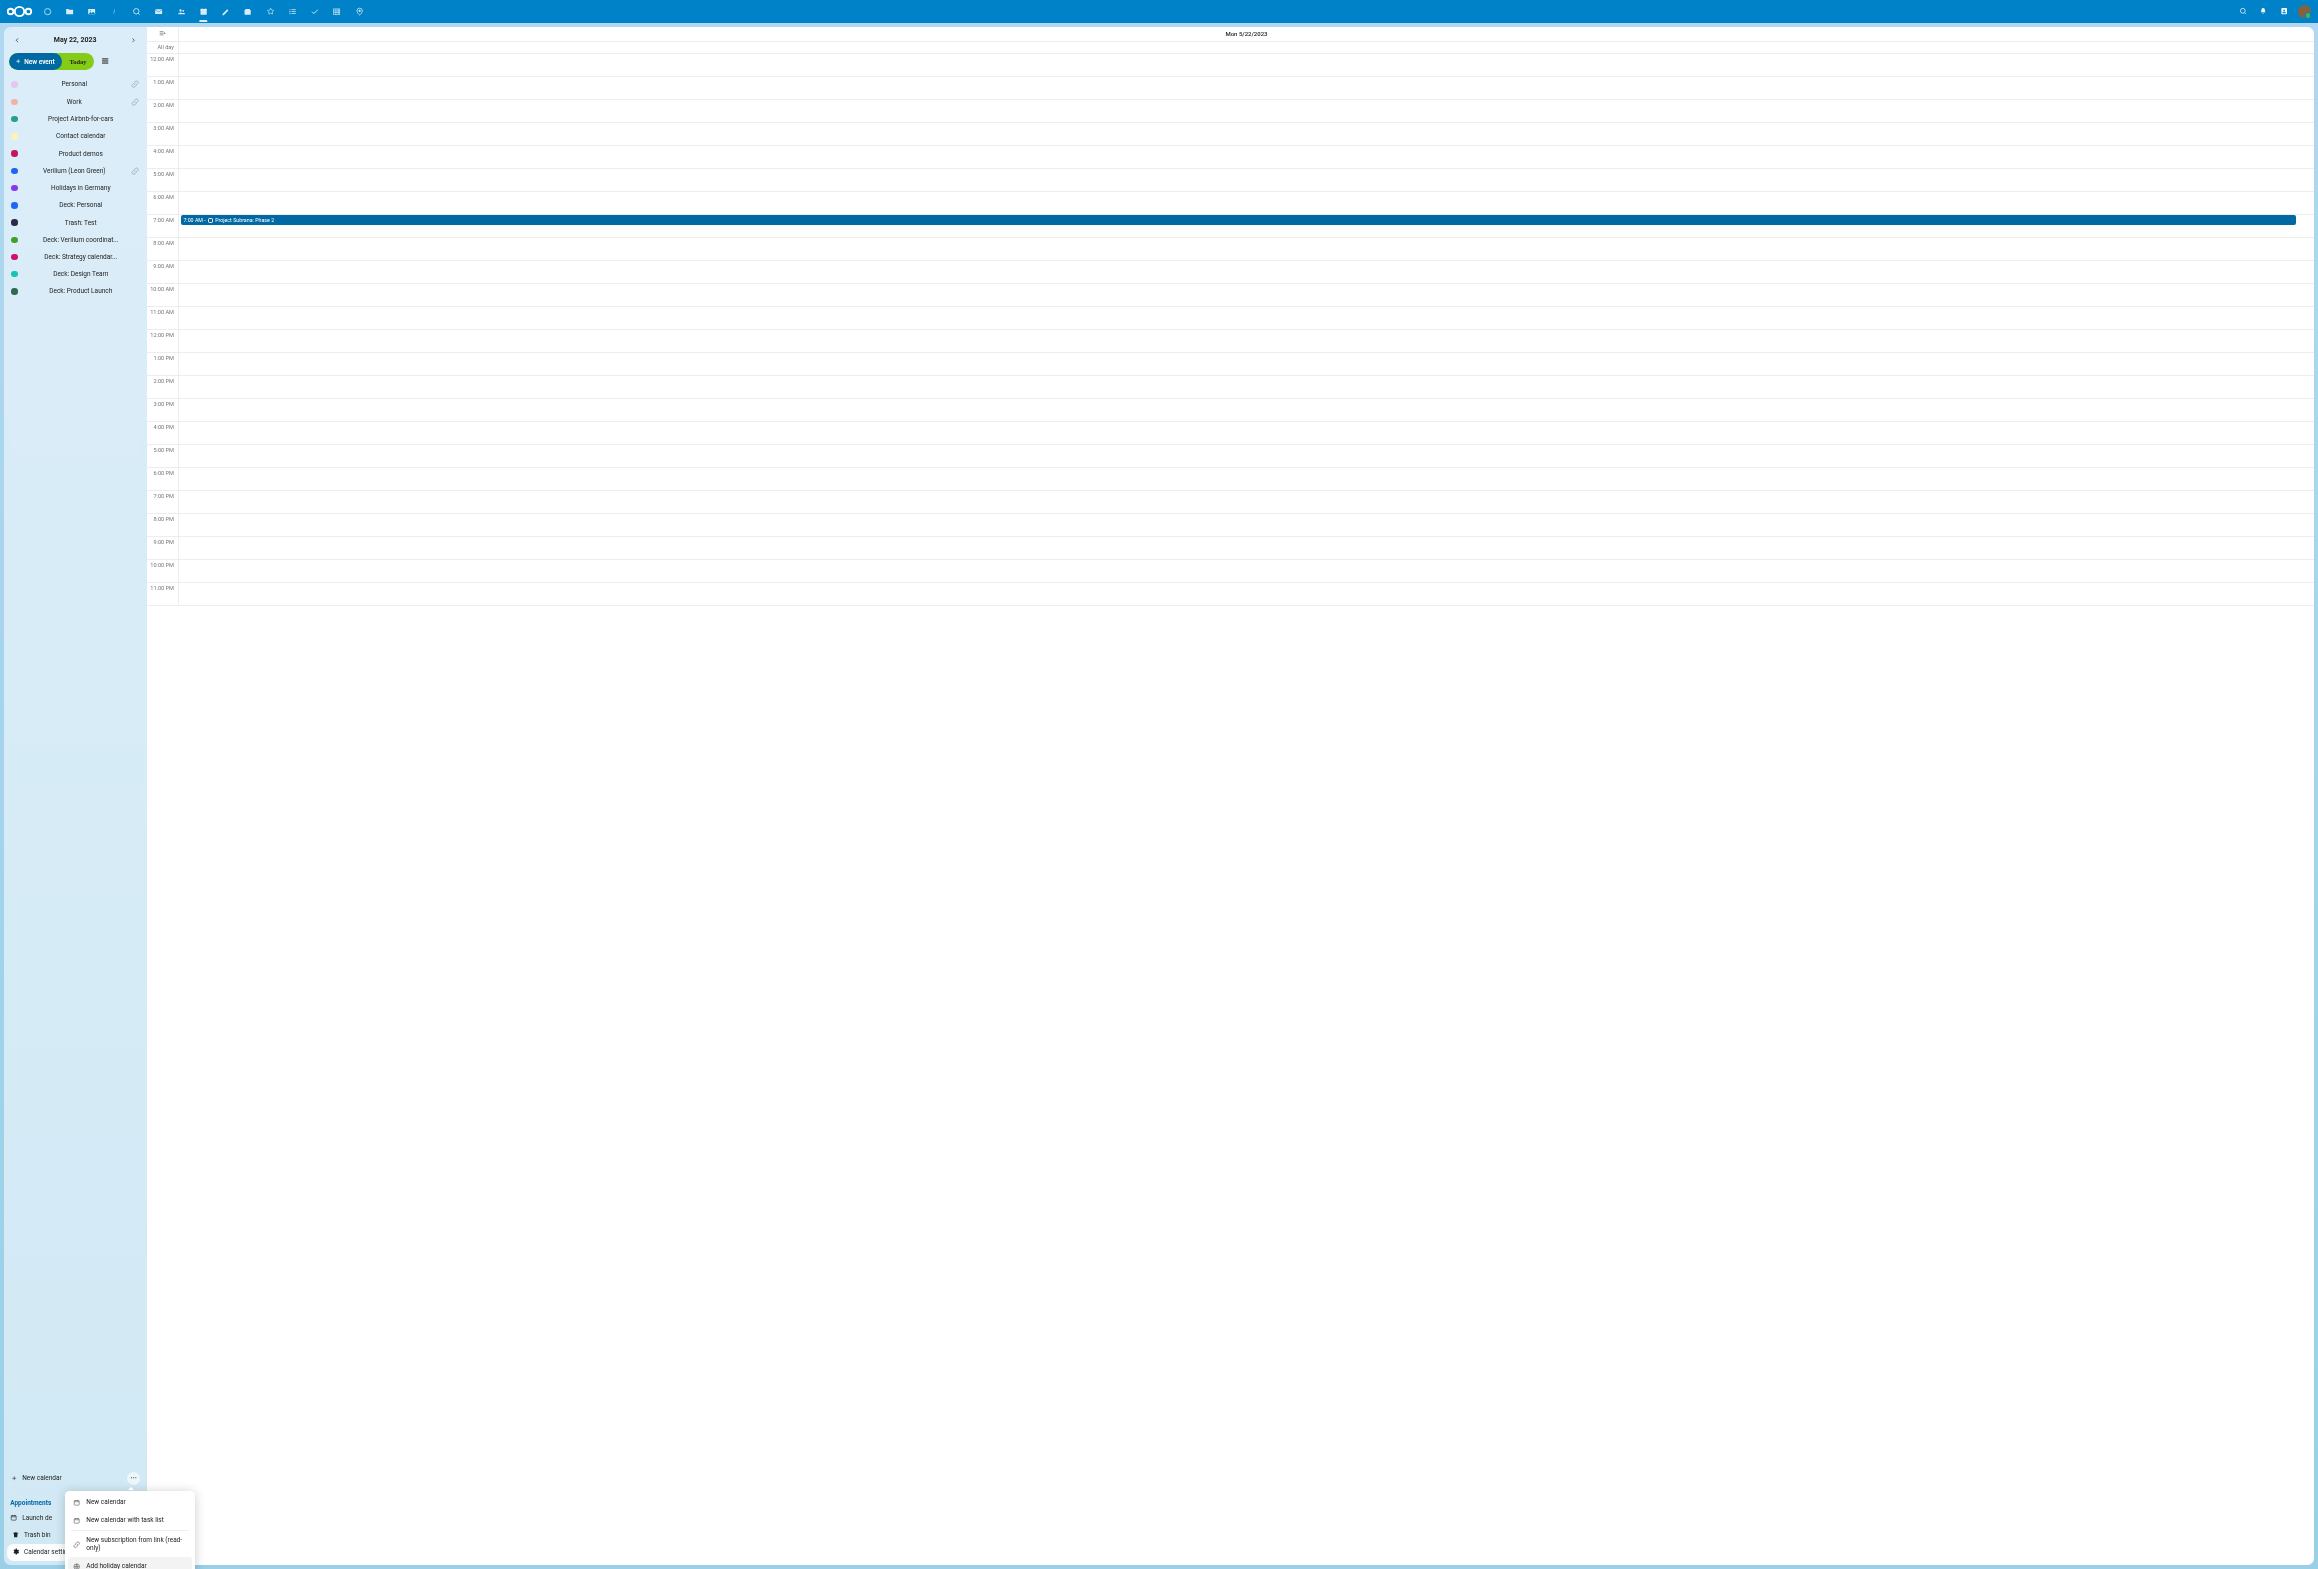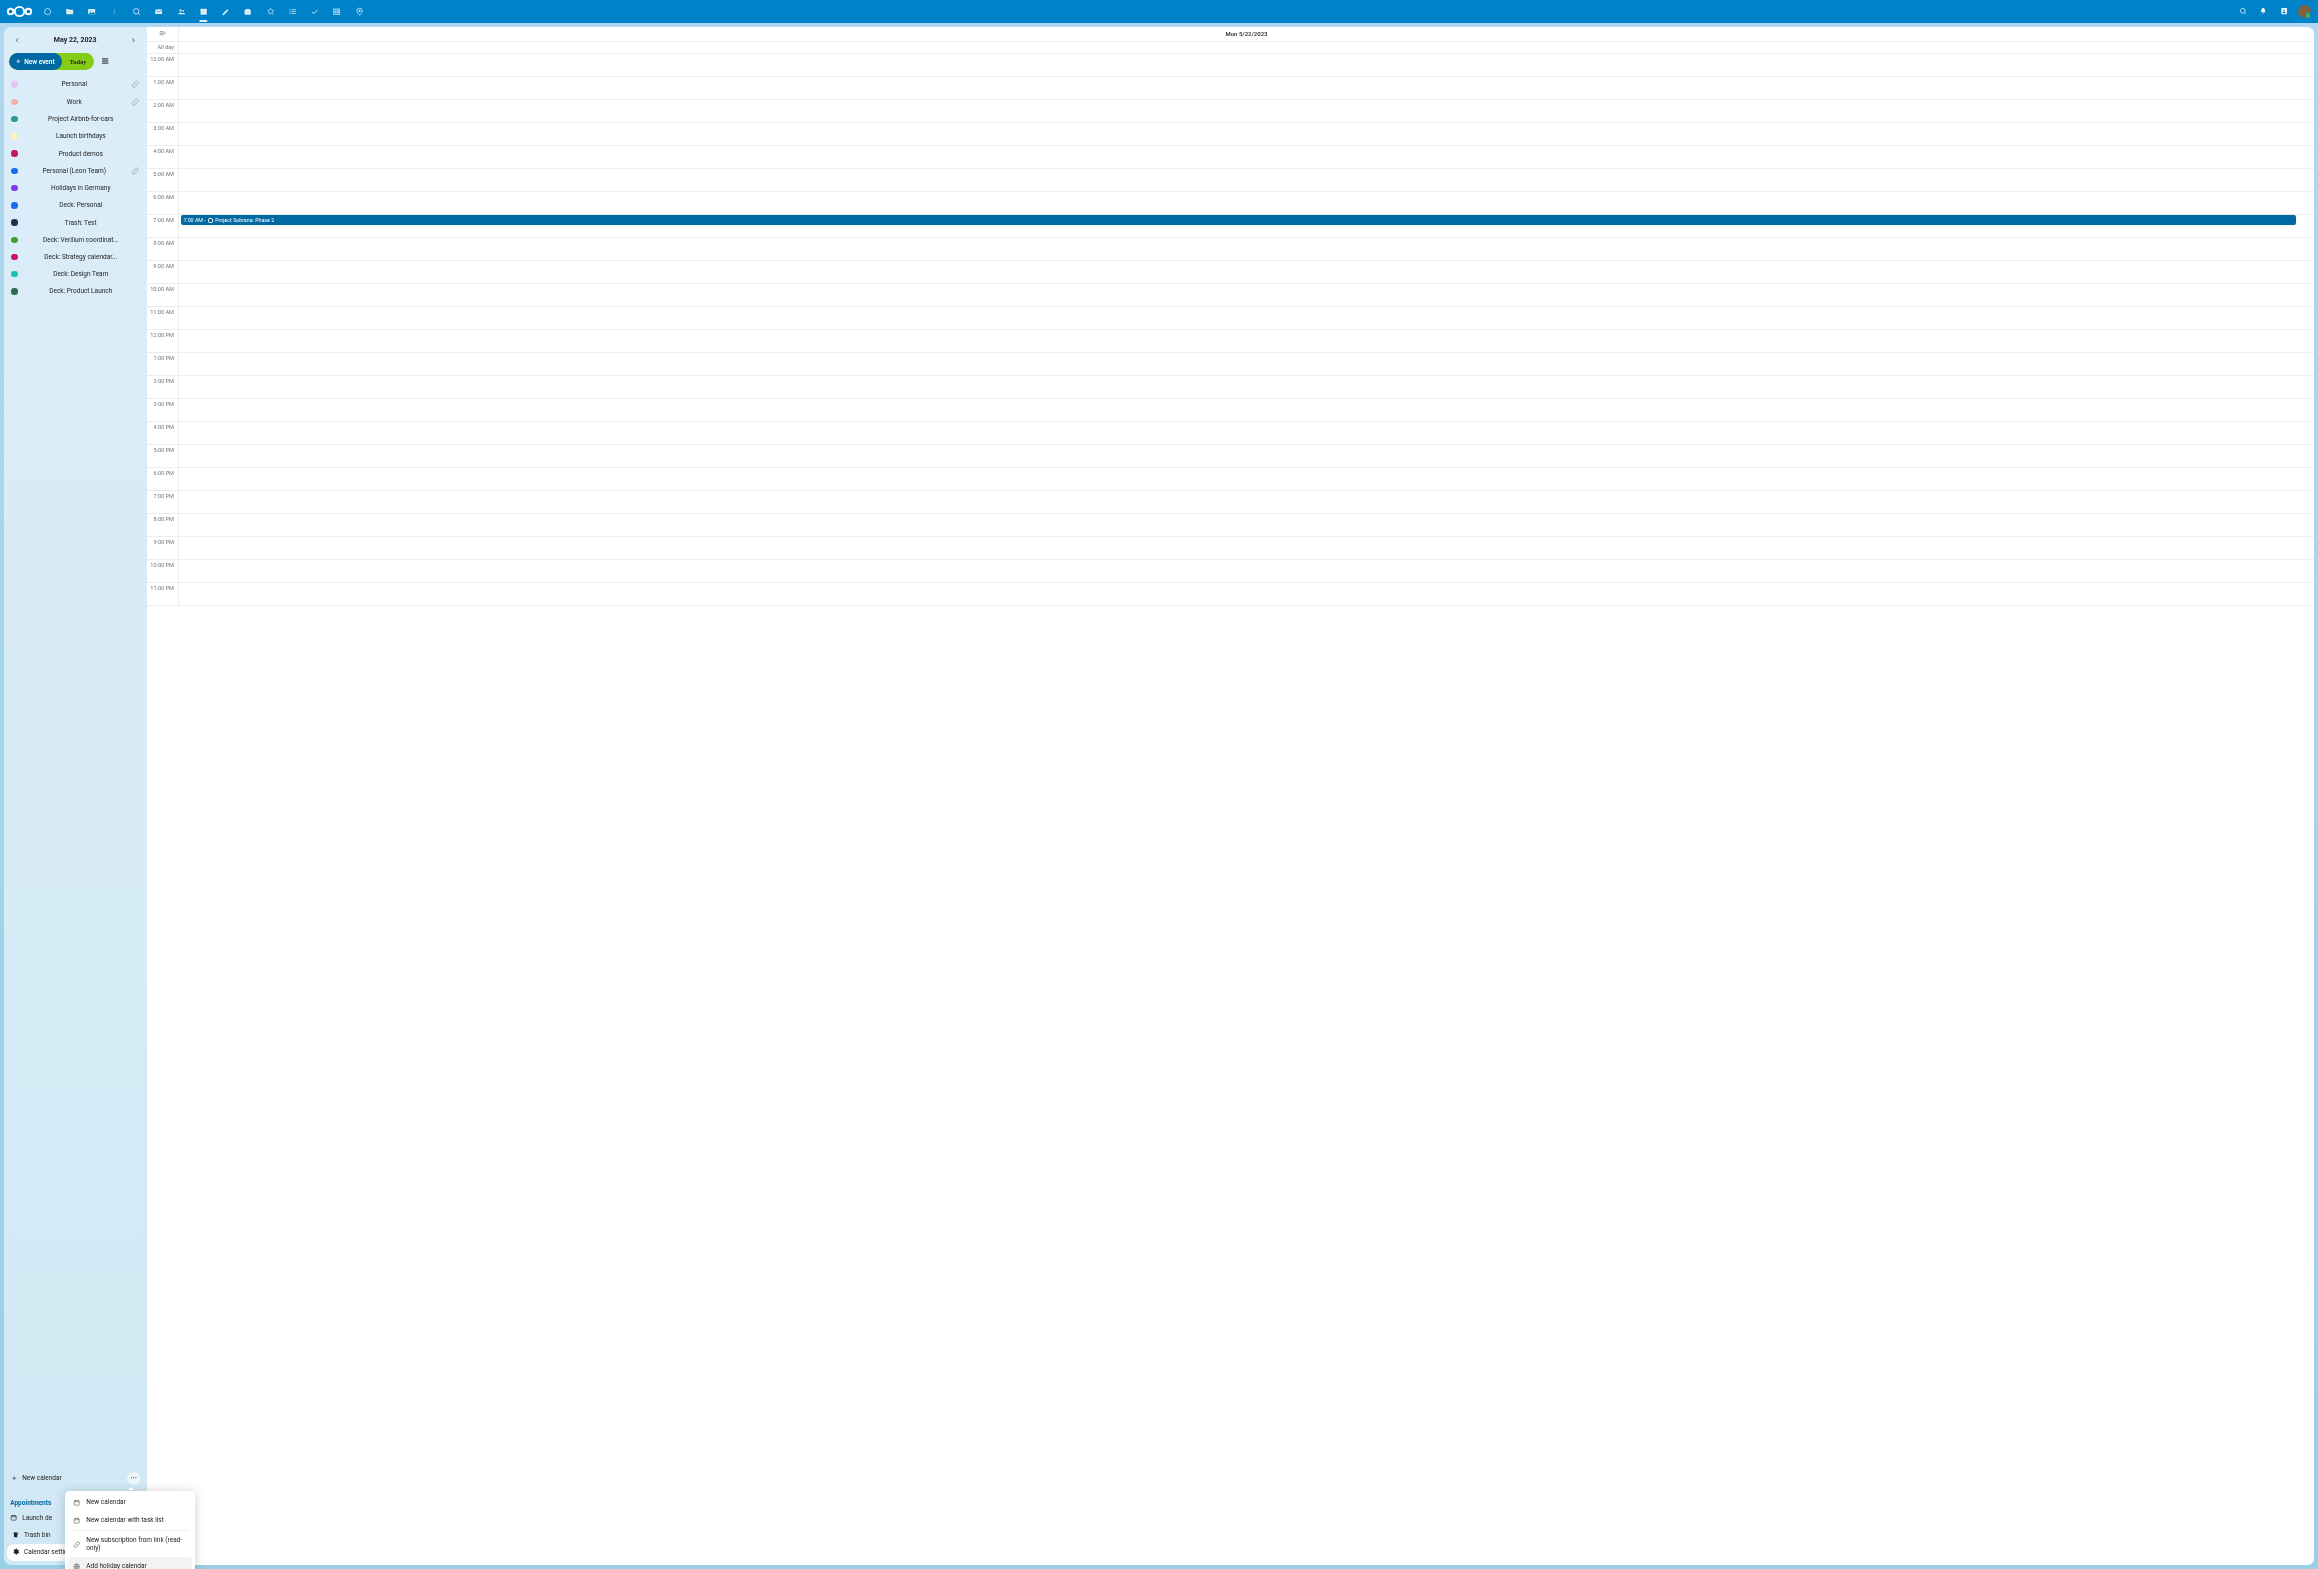--- a/index.html
+++ b/index.html
@@ -264,29 +264,29 @@
               <path d="M10 14a5 5 0 0 1 0-7l3-3a5 5 0 0 1 7 7l-1 1M14 10a5 5 0 0 1 0 7l-3 3a5 5 0 0 1-7-7l1-1"></path>
             </svg>
           </span>
         </div>
         <div class="cal-item">
           <span class="cal-dot" style="background:#2a9d8f"></span>
           <span class="cal-name">Project Airbnb-for-cars</span>
         </div>
         <div class="cal-item">
           <span class="cal-dot" style="background:#fdf2b8"></span>
-          <span class="cal-name">Launch birthdays</span>
+          <span class="cal-name">Contact calendar</span>
         </div>
         <div class="cal-item">
           <span class="cal-dot" style="background:#c2185b"></span>
           <span class="cal-name">Product demos</span>
         </div>
         <div class="cal-item">
           <span class="cal-dot" style="background:#1e66f5"></span>
-          <span class="cal-name">Personal (Leon Team)</span>
+          <span class="cal-name">Verilium (Leon Green)</span>
           <span>
             <svg class="cal-share" viewBox="0 0 24 24" fill="none" stroke="#555" stroke-width="2">
               <path d="M10 14a5 5 0 0 1 0-7l3-3a5 5 0 0 1 7 7l-1 1M14 10a5 5 0 0 1 0 7l-3 3a5 5 0 0 1-7-7l1-1"></path>
             </svg>
           </span>
         </div>
         <div class="cal-item">
           <span class="cal-dot" style="background:#8839ef"></span>
           <span class="cal-name">Holidays in Germany</span>
         </div>

